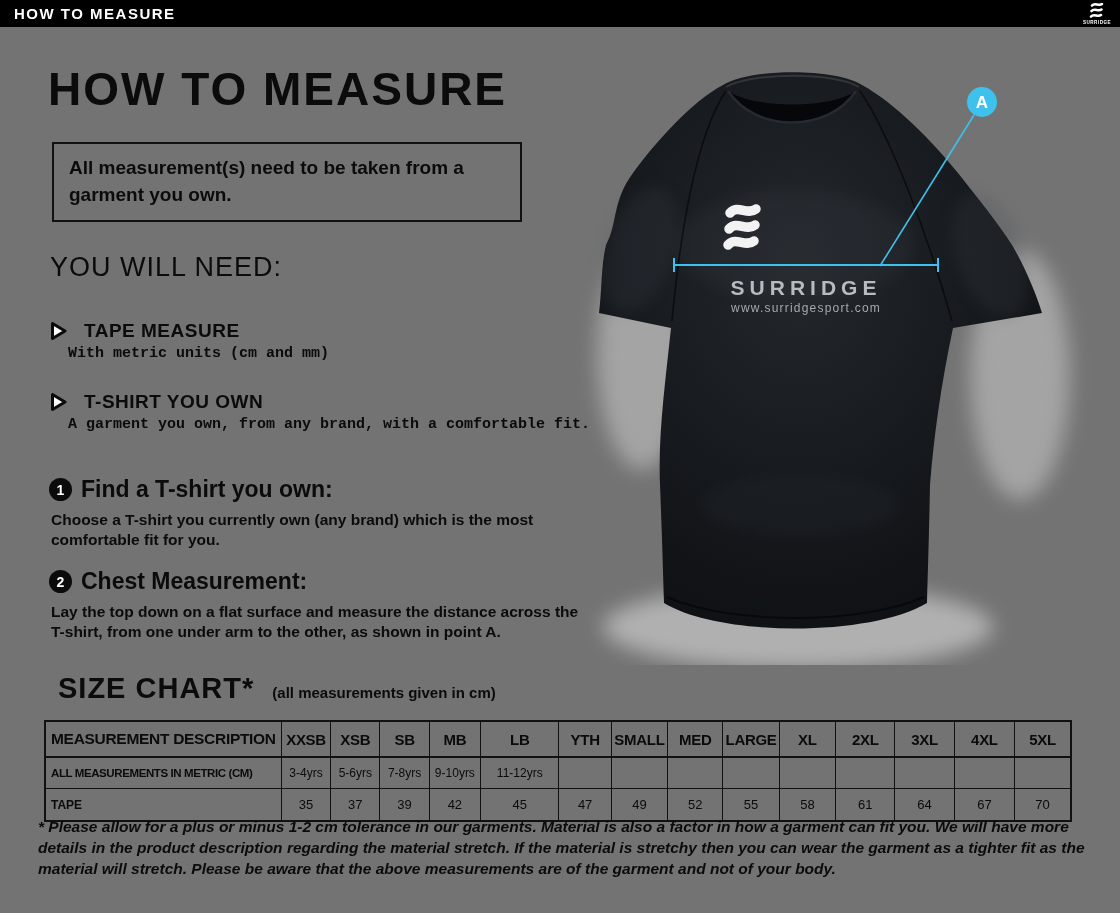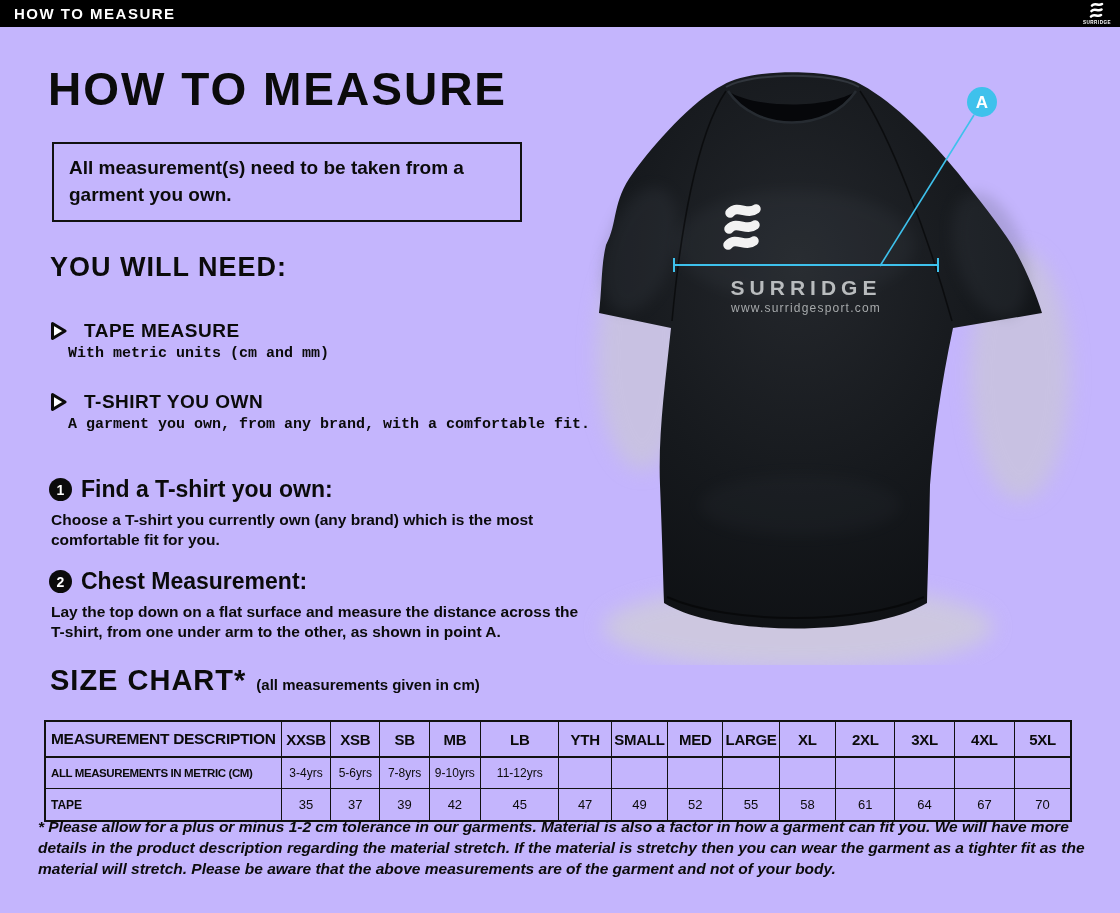--- a/index.html
+++ b/index.html
@@ -1,18 +1,18 @@
 <!DOCTYPE html>
 <html><head>
 <meta charset="utf-8">
 <style>
   * { box-sizing: border-box; }
   html,body { margin:0; padding:0; background:#fff; }
   .page {
-    position:relative; width:1120px; height:913px; background:#c4b5fd;
+    position:relative; width:1120px; height:913px; background:#737373;
     font-family:"Liberation Sans", sans-serif; color:#0b0b0b; overflow:hidden;
   }
   
   .topbar {
     position:absolute; top:0; left:0; width:1120px; height:27px; background:#000;
     display:flex; align-items:center; justify-content:space-between;
     padding:0 8px 0 14px;
   }
   .topbar-title { color:#fff; font-size:15px; font-weight:bold; letter-spacing:1.5px; }
   .topbar-brand { display:flex; flex-direction:column; align-items:center; line-height:1; }
@@ -22,42 +22,42 @@
     position:absolute; left:48px; top:62px; margin:0;
     font-size:46px; font-weight:bold; letter-spacing:2px; color:#0b0b0b;
   }
   .notice-box {
     position:absolute; left:52px; top:142px; width:470px;
     border:2.5px solid #111; padding:11px 15px;
     font-size:19px; font-weight:bold; line-height:1.42;
   }
   .need-heading {
     position:absolute; left:50px; top:252px; margin:0;
-    font-size:27px; font-weight:bold; letter-spacing:1px;
+    font-size:27px; font-weight:normal; letter-spacing:1px;
   }
   .need-item { position:absolute; left:50px; width:545px; }
   .need-head { display:flex; align-items:center; gap:17px; }
   .need-title { font-size:19px; font-weight:bold; letter-spacing:0.5px; }
   .need-desc { font-size:15px; font-weight:bold; margin-top:3px; margin-left:18px;font-family:Liberation Mono, monospace; }
 
   .step { position:absolute; left:49px; width:545px; }
   .step-head { display:flex; align-items:center; gap:9px; }
   .step-num {
     width:23px; height:23px; border-radius:50%; background:#0b0b0b; color:#fff;
     display:inline-flex; align-items:center; justify-content:center;
     font-size:14px; font-weight:bold; flex:0 0 auto;
   }
   .step-title { font-size:23px; font-weight:bold; }
   .step-desc { font-size:15.5px; font-weight:bold; line-height:1.32; margin-top:7px; margin-left:2px; width:540px; }
 
   
   .sizechart-heading {
     position:absolute; left:50px; top:664px; display:flex; align-items:baseline; gap:10px;
   }
-  .sizechart-heading h2 { margin:0; font-size:29px; font-weight:bold; letter-spacing:1px; }
+  .sizechart-heading h2 { margin:8px; font-size:29px; font-weight:bold; letter-spacing:1px; }
   .sizechart-sub { font-size:15px; font-weight:bold; }
 
   table.sizechart {
     position:absolute; left:44px; top:720px; width:1028px;
     border-collapse:collapse; table-layout:fixed; border:2.5px solid #111;
   }
   .sizechart th, .sizechart td {
     border:1.5px solid #111; text-align:center; padding:8px 2px; overflow:hidden; white-space:nowrap;
   }
   .sizechart thead th { height:29px; font-size:15px; font-weight:bold; letter-spacing:-0.3px; border-bottom:2px solid #111; }

